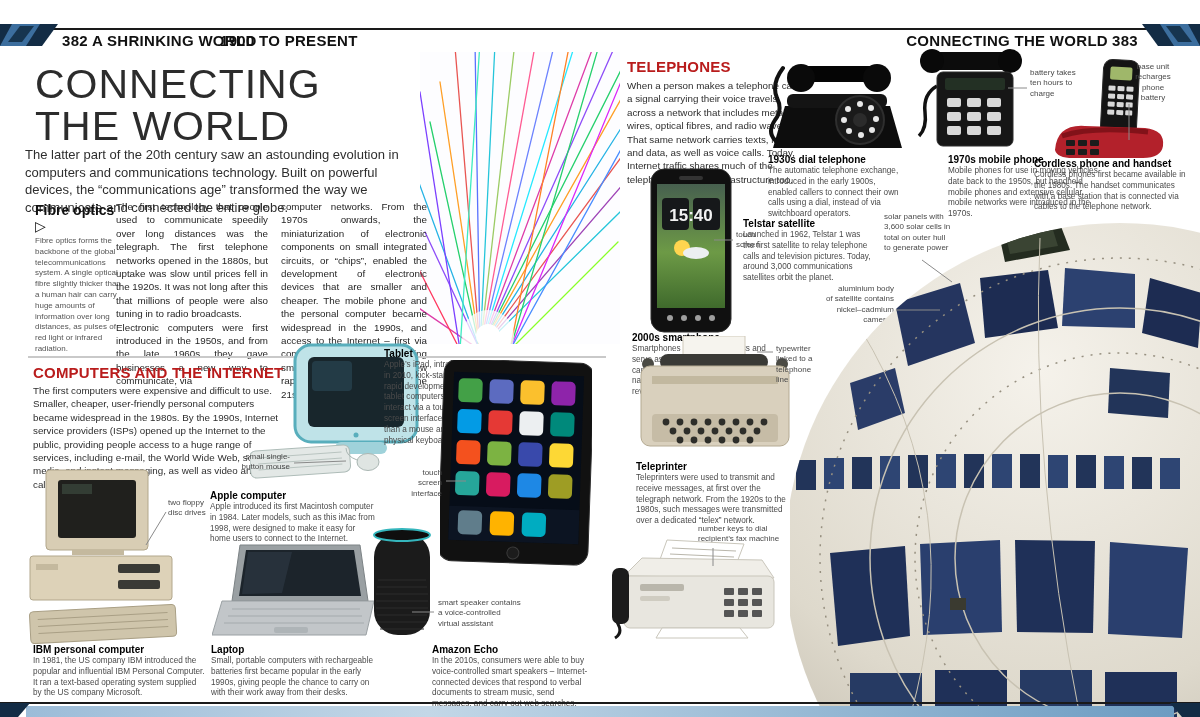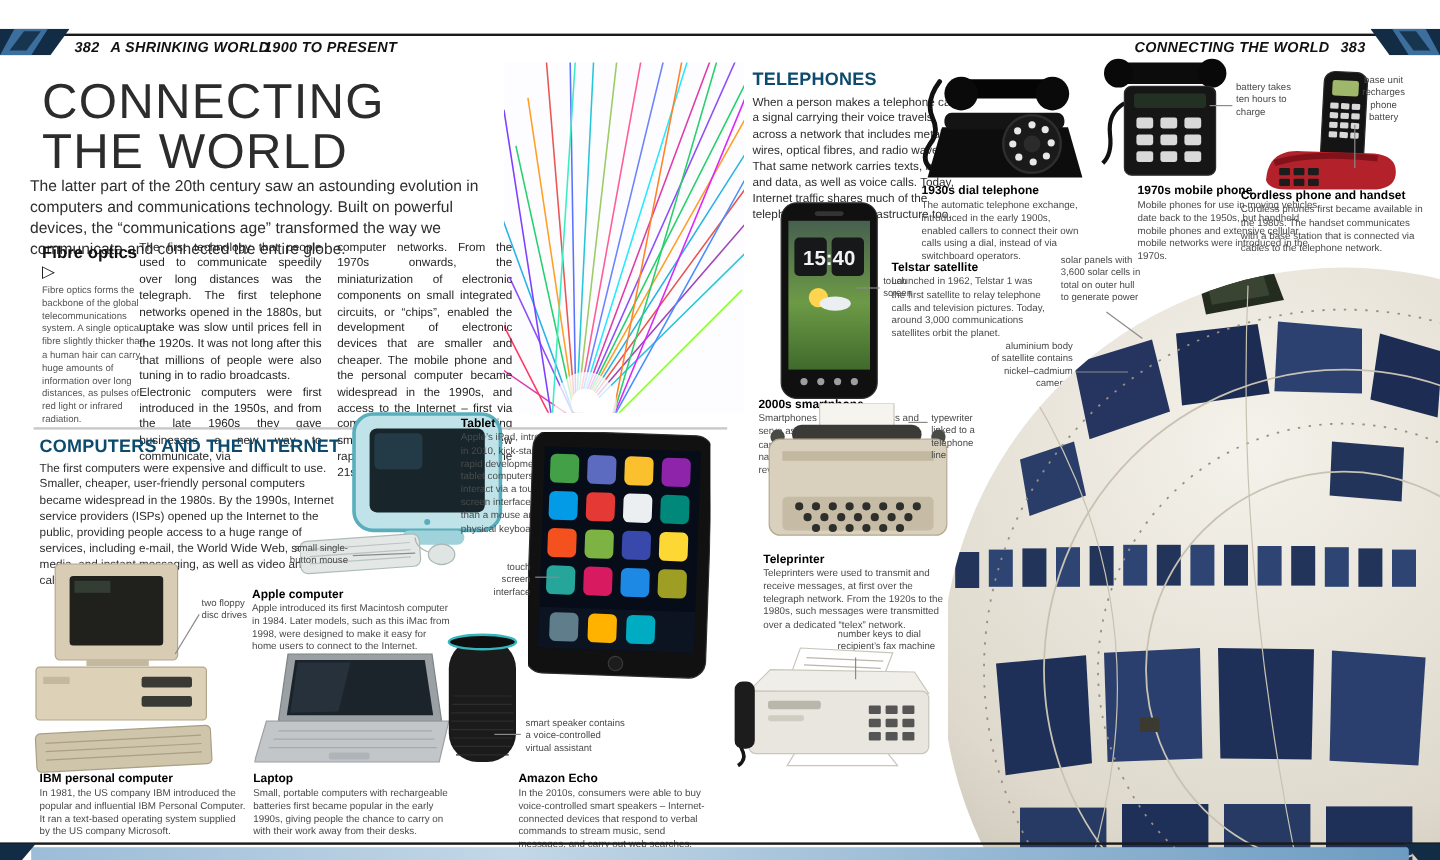--- a/index.html
+++ b/index.html
@@ -1,27 +1,27 @@
 <!DOCTYPE html>
 <html><head>
 <meta charset="utf-8">
 <style>
   html,body{margin:0;padding:0;background:#e9e9e9;}
   .page{position:relative;width:1200px;height:717px;background:#ffffff;overflow:hidden;
         font-family:"Liberation Sans","DejaVu Sans",sans-serif;color:#222;}
   .abs{position:absolute;}
   
   .runhead{position:absolute;left:0;top:28px;width:1200px;height:16px;border-top:2px solid #1a1a1a;background:#fff;}
-  .runhead .txt{position:absolute;top:2px;font-size:12px;font-weight:bold;letter-spacing:.3px;color:#111;white-space:nowrap;font-style:italic;}
+  .runhead .txt{position:absolute;top:2px;font-size:15px;font-weight:bold;letter-spacing:.3px;color:#111;white-space:nowrap;}
   .sub{color:#6b6b6b;}
   
   .title{font-size:41px;line-height:1.02;letter-spacing:1px;font-weight:300;color:#2c2c2c;white-space:pre-line;}
   .intro{font-size:13px;line-height:1.35;color:#2e2e2e;}
   .colTxt{font-size:9.8px;line-height:1.37;color:#262626;white-space:pre-line;text-align:justify;}
-  .secHead{font-size:15px;font-weight:bold;letter-spacing:.2px;color:#0c4a6e;}
+  .secHead{font-size:15px;font-weight:bold;letter-spacing:.2px;color:#b91c1c;}
   .secBody{font-size:9.8px;line-height:1.37;color:#2e2e2e;}
   .sideT{font-size:14px;font-weight:bold;color:#111;}
   .sideB{font-size:8px;line-height:1.35;color:#555;margin-top:2px;}
   .cap .t{font-size:10px;font-weight:bold;color:#000;margin-bottom:1px;}
   .cap .b{font-size:8.2px;line-height:1.32;color:#4a4a4a;}
   .label{font-size:8px;line-height:1.3;color:#4a4a4a;white-space:pre-line;}
   .r{text-align:right;}
   .hr{position:absolute;background:#c9c9c9;height:1.5px;}
   .footline{position:absolute;left:0;top:702px;width:1200px;height:1.5px;background:#1a1a1a;}
   .footbar{position:absolute;left:26px;top:706px;width:1148px;height:11px;
@@ -235,21 +235,21 @@
   <div class="abs cap" style="left:33px;top:644px;width:172px;">
     <div class="t">IBM personal computer</div>
     <div class="b">In 1981, the US company IBM introduced the popular and influential IBM Personal Computer. It ran a text-based operating system supplied by the US company Microsoft.</div>
   </div>
   <div class="abs cap" style="left:211px;top:644px;width:165px;">
     <div class="t">Laptop</div>
     <div class="b">Small, portable computers with rechargeable batteries first became popular in the early 1990s, giving people the chance to carry on with their work away from their desks.</div>
   </div>
   <div class="abs cap" style="left:432px;top:644px;width:162px;">
     <div class="t">Amazon Echo</div>
-    <div class="b">In the 2010s, consumers were able to buy voice-controlled smart speakers – Internet-connected devices that respond to verbal commands to stream music, send messages, and carry out web searches.</div>
+    <div class="b">In the 2010s, consumers were able to buy voice-controlled smart speakers – Internet-connected devices that respond to verbal documents to stream music, send messages, and carry out web searches.</div>
   </div>
 
   <div class="abs secHead" style="left:627px;top:58px;">TELEPHONES</div>
   <div class="abs secBody" style="left:627px;top:79px;width:180px;">When a person makes a telephone call, a signal carrying their voice travels across a network that includes metal wires, optical fibres, and radio waves. That same network carries texts, images, and data, as well as voice calls. Today, Internet traffic shares much of the telephone network’s infrastructure too.</div>
 
   <div class="abs" style="left:765px;top:58px;">
     <svg width="145" height="96" viewBox="0 0 145 96">
       <path d="M18,10 q-12,16 -6,30 q6,12 -2,22 q-8,12 0,20" fill="none" stroke="#111" stroke-width="4" stroke-linecap="round"></path>
       <polygon points="20,48 125,48 137,90 8,90" fill="#0d0d0d"></polygon>
       <rect x="22" y="36" width="100" height="14" rx="6" fill="#141414"></rect>

